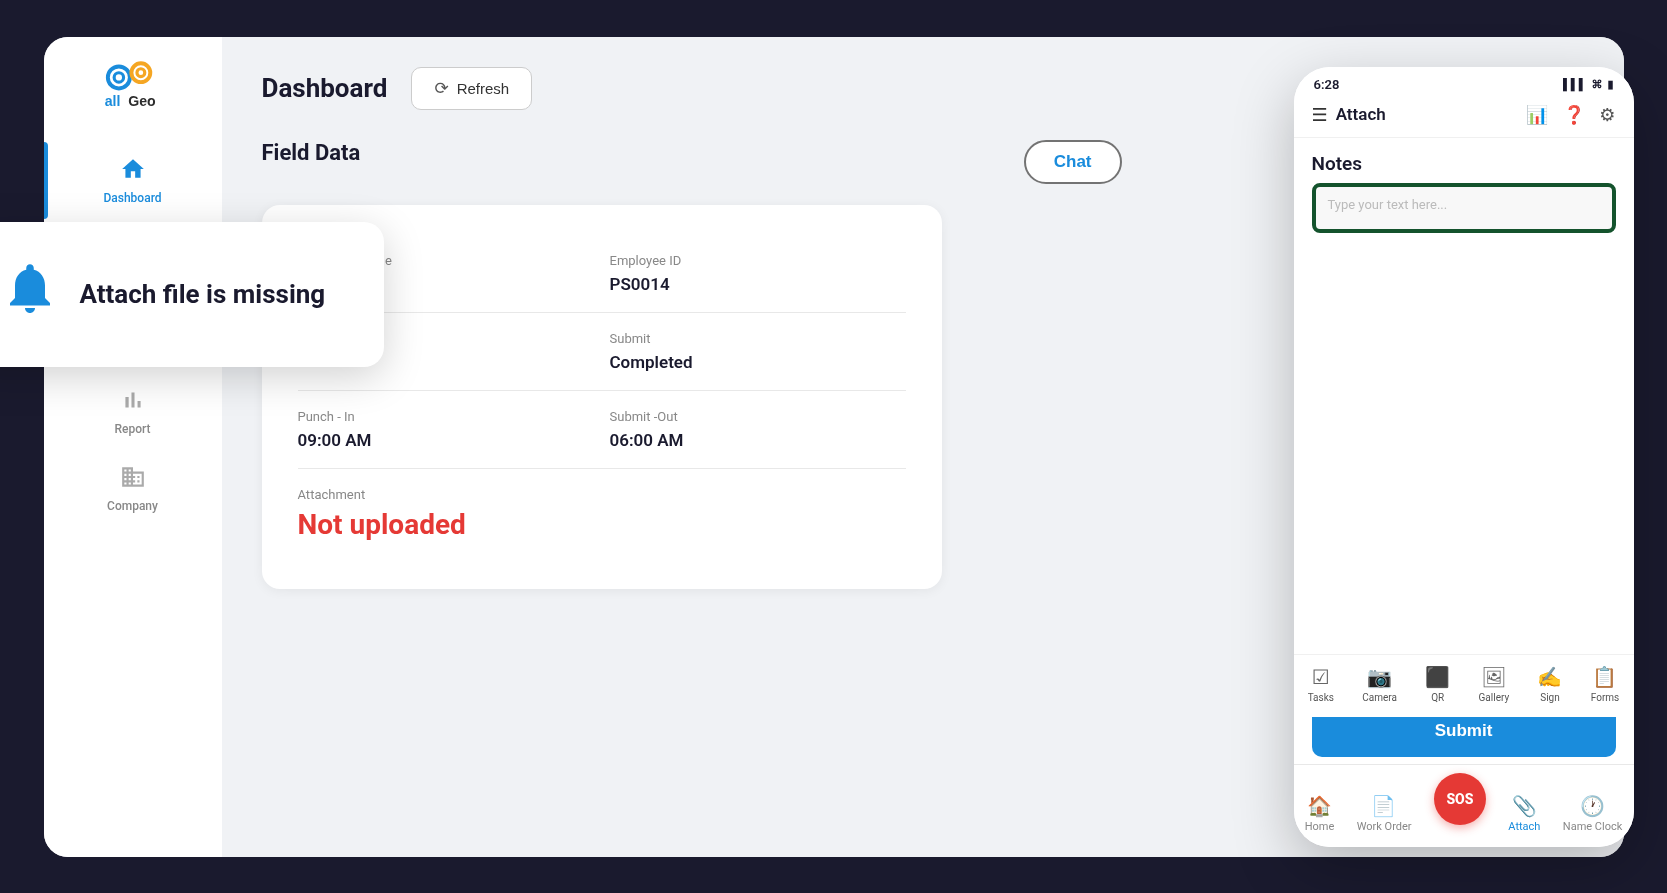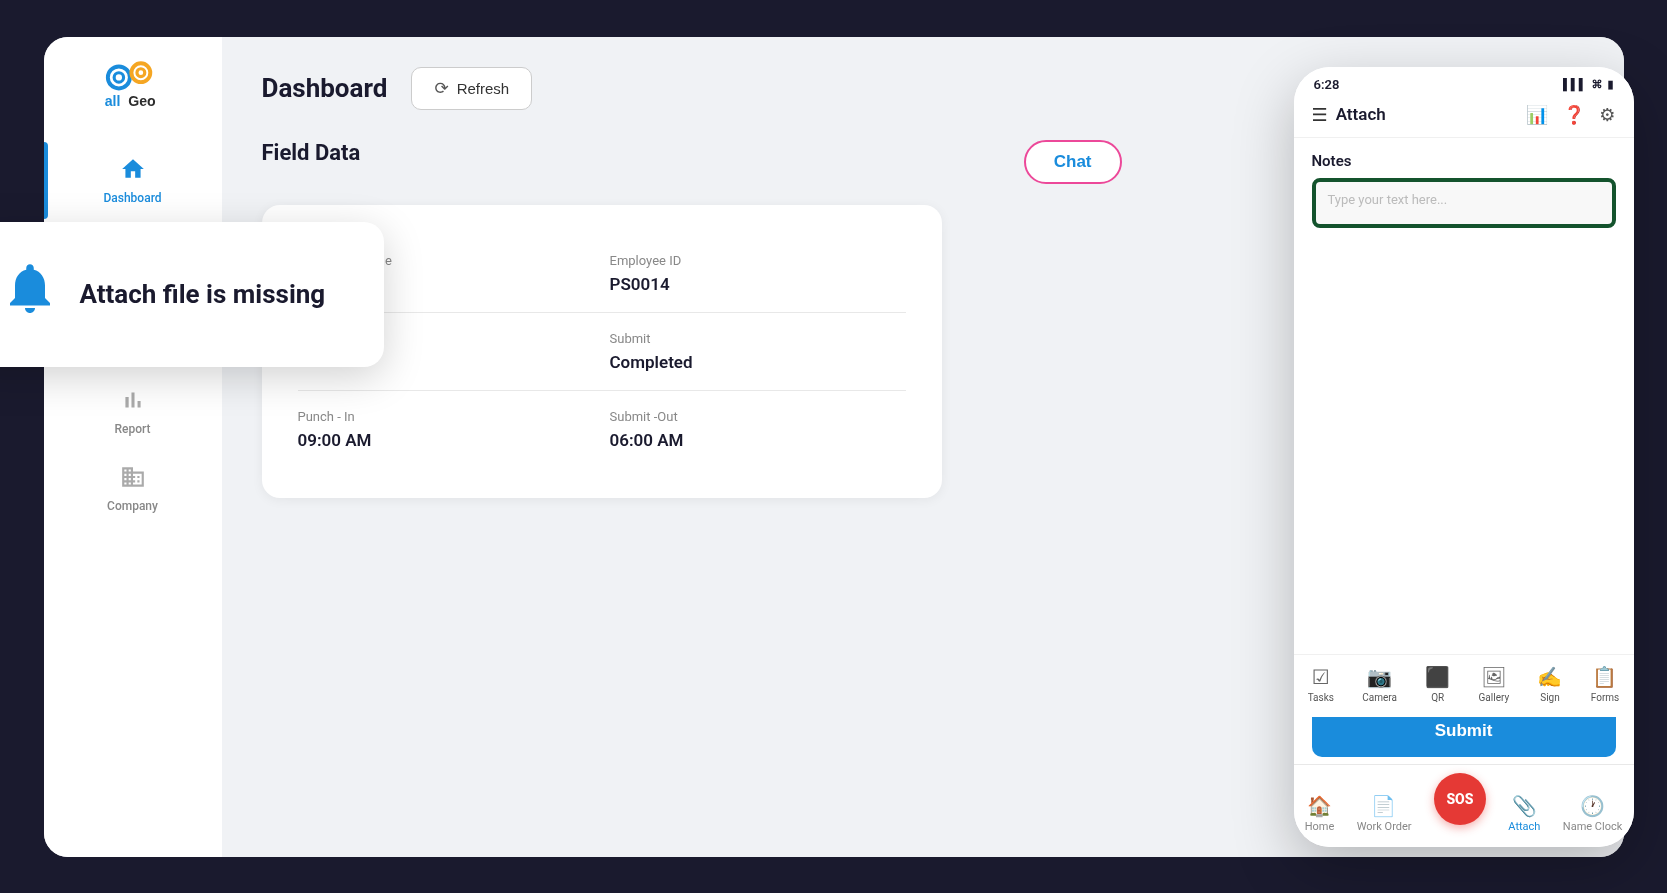--- a/index.html
+++ b/index.html
@@ -162,21 +162,21 @@
     .card-field-value.red {
       color: #e53935;
       font-size: 28px;
       font-weight: 700;
     }
     .attachment-row {
       padding: 18px 0;
     }
     .chat-btn {
       padding: 10px 28px;
-      border: 2px solid #ec4899;
+      border: 2px solid #737373;
       border-radius: 25px;
       background: #fff;
       color: #1a8cdc;
       font-size: 17px;
       font-weight: 600;
       cursor: pointer;
     }
 
     
     .phone-overlay {
@@ -238,21 +238,21 @@
       font-size: 18px;
       color: #555;
     }
 
     
     .phone-notes {
       padding: 14px 18px;
       background: #fff;
     }
     .phone-notes-title {
-      font-size: 15px;
+      font-size: 19px;
       font-weight: 600;
       color: #1a1a2e;
       margin-bottom: 8px;
     }
     .phone-notes-input {
       width: 100%;
       background: #f8f8f8;
       border: 4px solid #14532d;
       border-radius: 8px;
       padding: 10px 12px;
@@ -482,20 +482,24 @@
           <div>
             <div class="card-field-label">Punch - In</div>
             <div class="card-field-value">09:00 AM</div>
           </div>
           <div>
             <div class="card-field-label">Submit -Out</div>
             <div class="card-field-value">06:00 AM</div>
           </div>
         </div>
 
+        <div class="attachment-row">
+          <div class="card-field-label">Attachment</div>
+          <div class="card-field-value red">Not uploaded</div>
+        </div>
       </div>
     </div>
   </div>
 
   <div class="phone-overlay">
 
     <div class="phone-status-bar">
       <span>6:28</span>
       <div class="status-icons">
         <span>▌▌▌</span>

